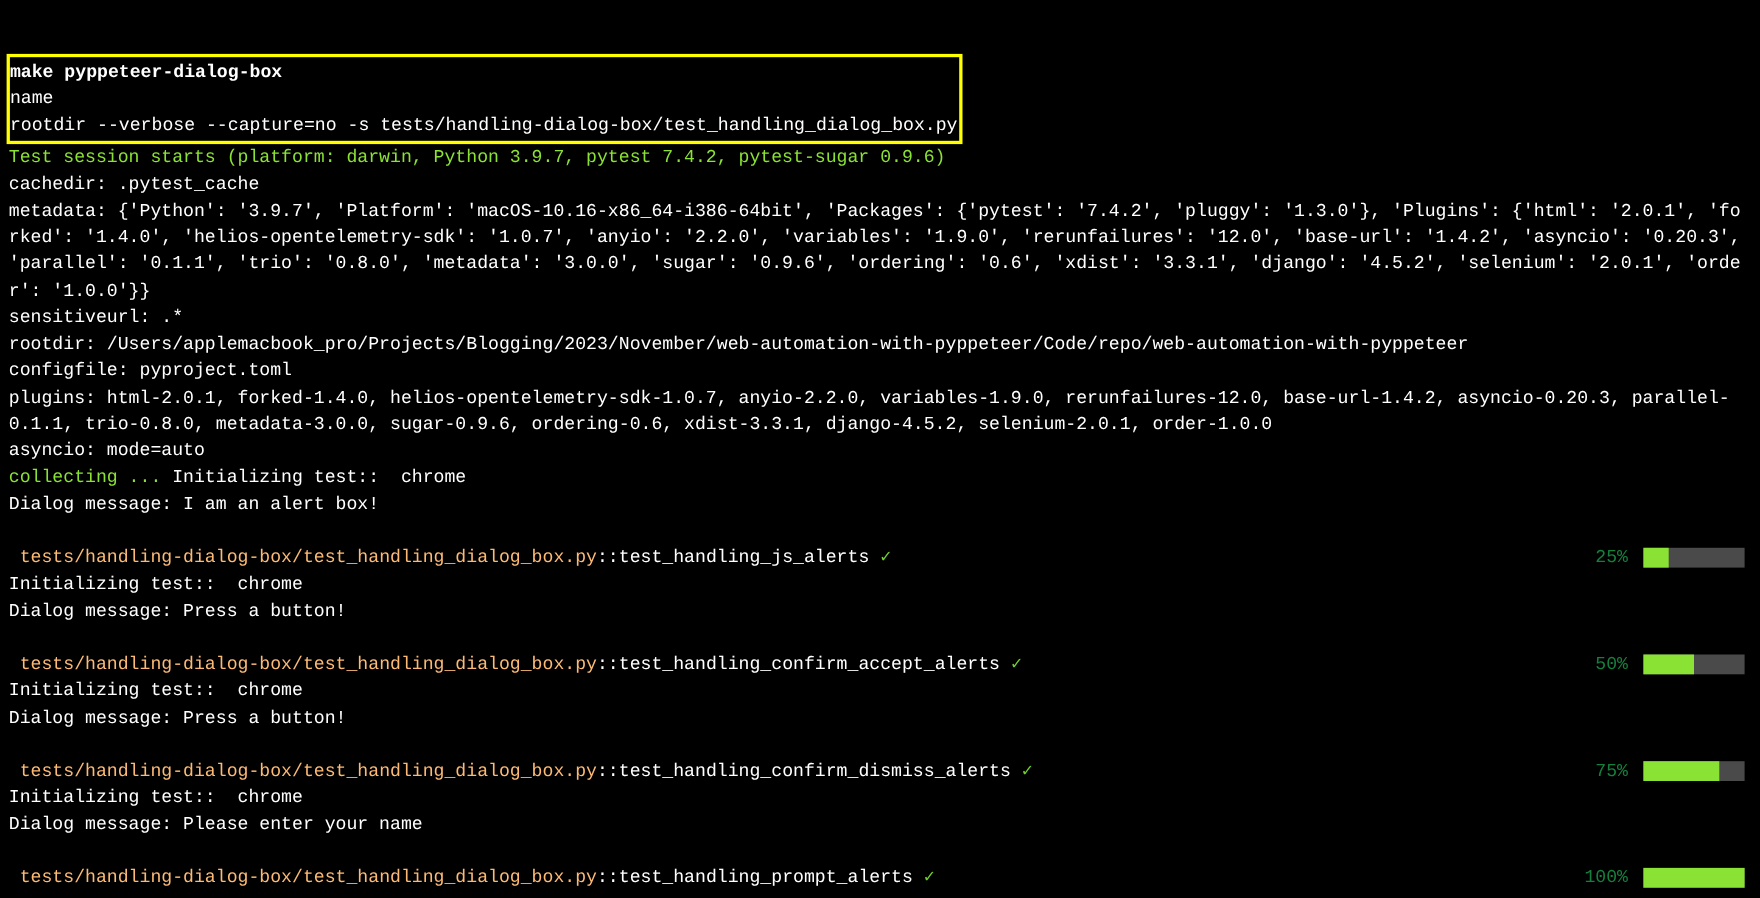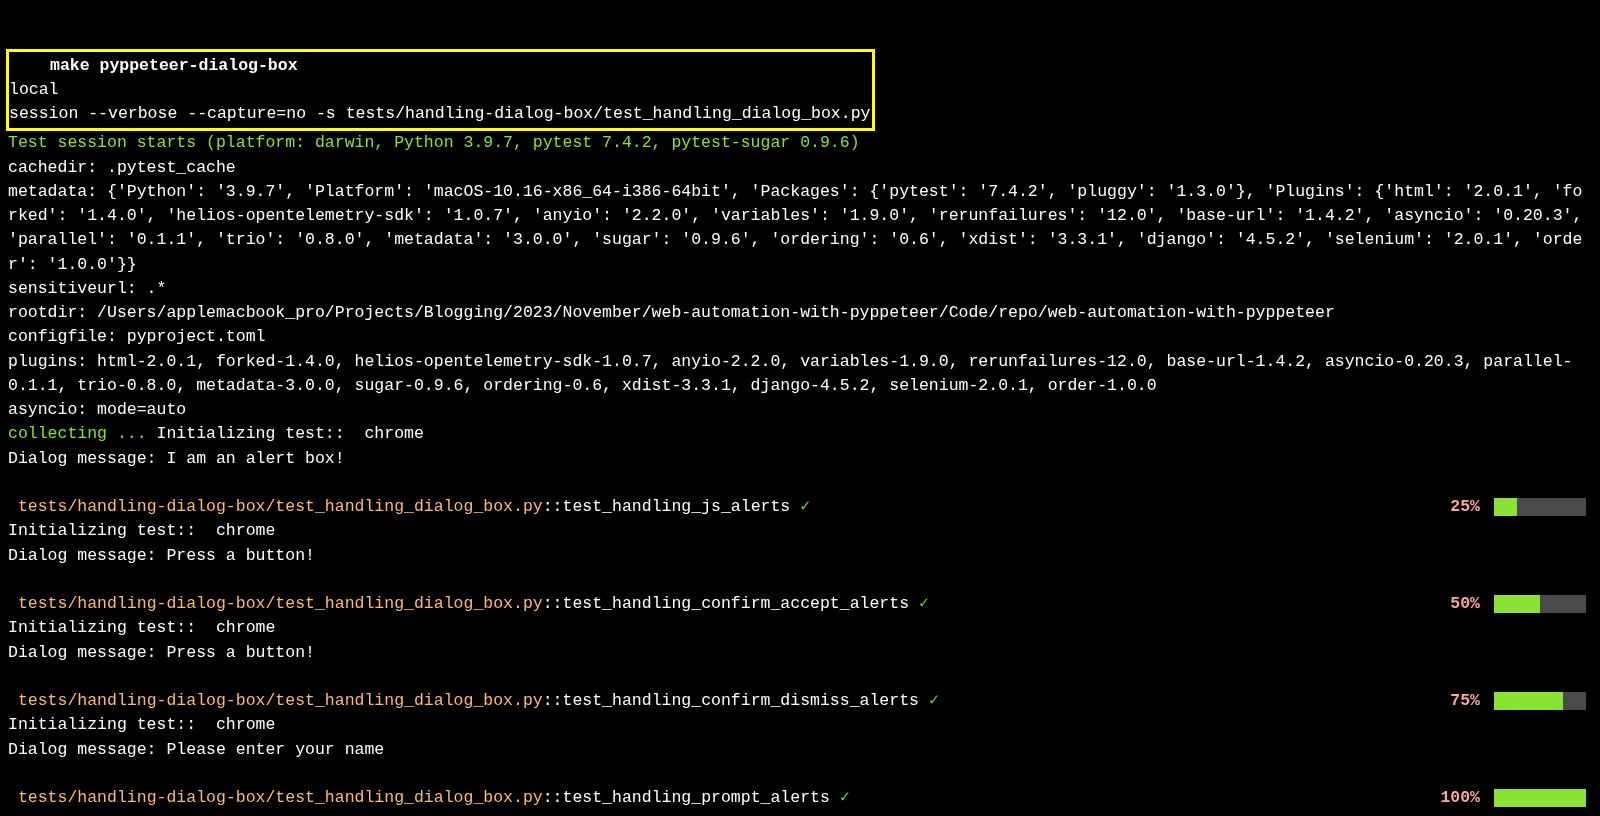--- a/index.html
+++ b/index.html
@@ -19,26 +19,26 @@
     white-space: pre-wrap;
     word-break: break-all;
   }
   .highlight-box {
     border: 3px solid #ffff00;
     padding: 2px 2px 2px 0;
     margin: 0 0 0 -2px;
     display: inline-block;
     box-sizing: border-box;
   }
-  .bold  { font-weight: bold; color: #fff; padding-left: 41px; }
+  .bold  { font-weight: bold; color: #fff; }
   .white { color: #fff; }
   .green-bold { color: #8ae234; font-weight: normal; }
   .lav   { color: #fdba74; }
   .check { color: #6fd12c; }
-  .pct   { color: #fca5a5; font-weight: bold; }
+  .pct   { color: #15803d; font-weight: normal; }
 
   .line { display: block; }
   .test-row {
     display: flex;
     align-items: center;
     width: 100%;
   }
   .test-row .left { flex: 0 0 auto; }
   .test-row .spacer { flex: 1 1 auto; }
   .test-row .right {
@@ -60,16 +60,16 @@
     height: 100%;
     position: absolute;
     left: 0; top: 0;
   }
 </style>
 </head>
 <body>
 
 <div class="terminal">
 
-<span class="highlight-box"><span class="bold line">make pyppeteer-dialog-box</span><span class="white line">local</span><span class="white line">session --verbose --capture=no -s tests/handling-dialog-box/test_handling_dialog_box.py</span></span>
+<span class="highlight-box"><span class="bold line">make pyppeteer-dialog-box</span><span class="white line">name</span><span class="white line">rootdir --verbose --capture=no -s tests/handling-dialog-box/test_handling_dialog_box.py</span></span>
 <span class="green-bold line">Test session starts (platform: darwin, Python 3.9.7, pytest 7.4.2, pytest-sugar 0.9.6)</span><span class="white line">cachedir: .pytest_cache</span><span class="white line">metadata: {'Python': '3.9.7', 'Platform': 'macOS-10.16-x86_64-i386-64bit', 'Packages': {'pytest': '7.4.2', 'pluggy': '1.3.0'}, 'Plugins': {'html': '2.0.1', 'forked': '1.4.0', 'helios-opentelemetry-sdk': '1.0.7', 'anyio': '2.2.0', 'variables': '1.9.0', 'rerunfailures': '12.0', 'base-url': '1.4.2', 'asyncio': '0.20.3', 'parallel': '0.1.1', 'trio': '0.8.0', 'metadata': '3.0.0', 'sugar': '0.9.6', 'ordering': '0.6', 'xdist': '3.3.1', 'django': '4.5.2', 'selenium': '2.0.1', 'order': '1.0.0'}}</span><span class="white line">sensitiveurl: .*</span><span class="white line">rootdir: /Users/applemacbook_pro/Projects/Blogging/2023/November/web-automation-with-pyppeteer/Code/repo/web-automation-with-pyppeteer</span><span class="white line">configfile: pyproject.toml</span><span class="white line">plugins: html-2.0.1, forked-1.4.0, helios-opentelemetry-sdk-1.0.7, anyio-2.2.0, variables-1.9.0, rerunfailures-12.0, base-url-1.4.2, asyncio-0.20.3, parallel-0.1.1, trio-0.8.0, metadata-3.0.0, sugar-0.9.6, ordering-0.6, xdist-3.3.1, django-4.5.2, selenium-2.0.1, order-1.0.0</span><span class="white line">asyncio: mode=auto</span><span class="line"><span class="green-bold">collecting ...</span><span class="white"> Initializing test::  chrome</span></span><span class="white line">Dialog message: I am an alert box!</span>
 <div id="tests-container"><div class="test-row"><span class="left"><span class="lav"> tests/handling-dialog-box/test_handling_dialog_box.py</span><span class="white">::</span><span class="white">test_handling_js_alerts </span><span class="check">✓</span></span><span class="spacer"></span><span class="right"><span class="pct">25%</span><span class="bar"><span class="fill" style="width: 25%;"></span></span></span></div><span class="white line">Initializing test::  chrome</span><span class="white line">Dialog message: Press a button!</span><span class="line">&nbsp;</span><div class="test-row"><span class="left"><span class="lav"> tests/handling-dialog-box/test_handling_dialog_box.py</span><span class="white">::</span><span class="white">test_handling_confirm_accept_alerts </span><span class="check">✓</span></span><span class="spacer"></span><span class="right"><span class="pct">50%</span><span class="bar"><span class="fill" style="width: 50%;"></span></span></span></div><span class="white line">Initializing test::  chrome</span><span class="white line">Dialog message: Press a button!</span><span class="line">&nbsp;</span><div class="test-row"><span class="left"><span class="lav"> tests/handling-dialog-box/test_handling_dialog_box.py</span><span class="white">::</span><span class="white">test_handling_confirm_dismiss_alerts </span><span class="check">✓</span></span><span class="spacer"></span><span class="right"><span class="pct">75%</span><span class="bar"><span class="fill" style="width: 75%;"></span></span></span></div><span class="white line">Initializing test::  chrome</span><span class="white line">Dialog message: Please enter your name</span><span class="line">&nbsp;</span><div class="test-row"><span class="left"><span class="lav"> tests/handling-dialog-box/test_handling_dialog_box.py</span><span class="white">::</span><span class="white">test_handling_prompt_alerts </span><span class="check">✓</span></span><span class="spacer"></span><span class="right"><span class="pct">100%</span><span class="bar"><span class="fill" style="width: 100%;"></span></span></span></div></div>
 </div>
 
 </body></html>

